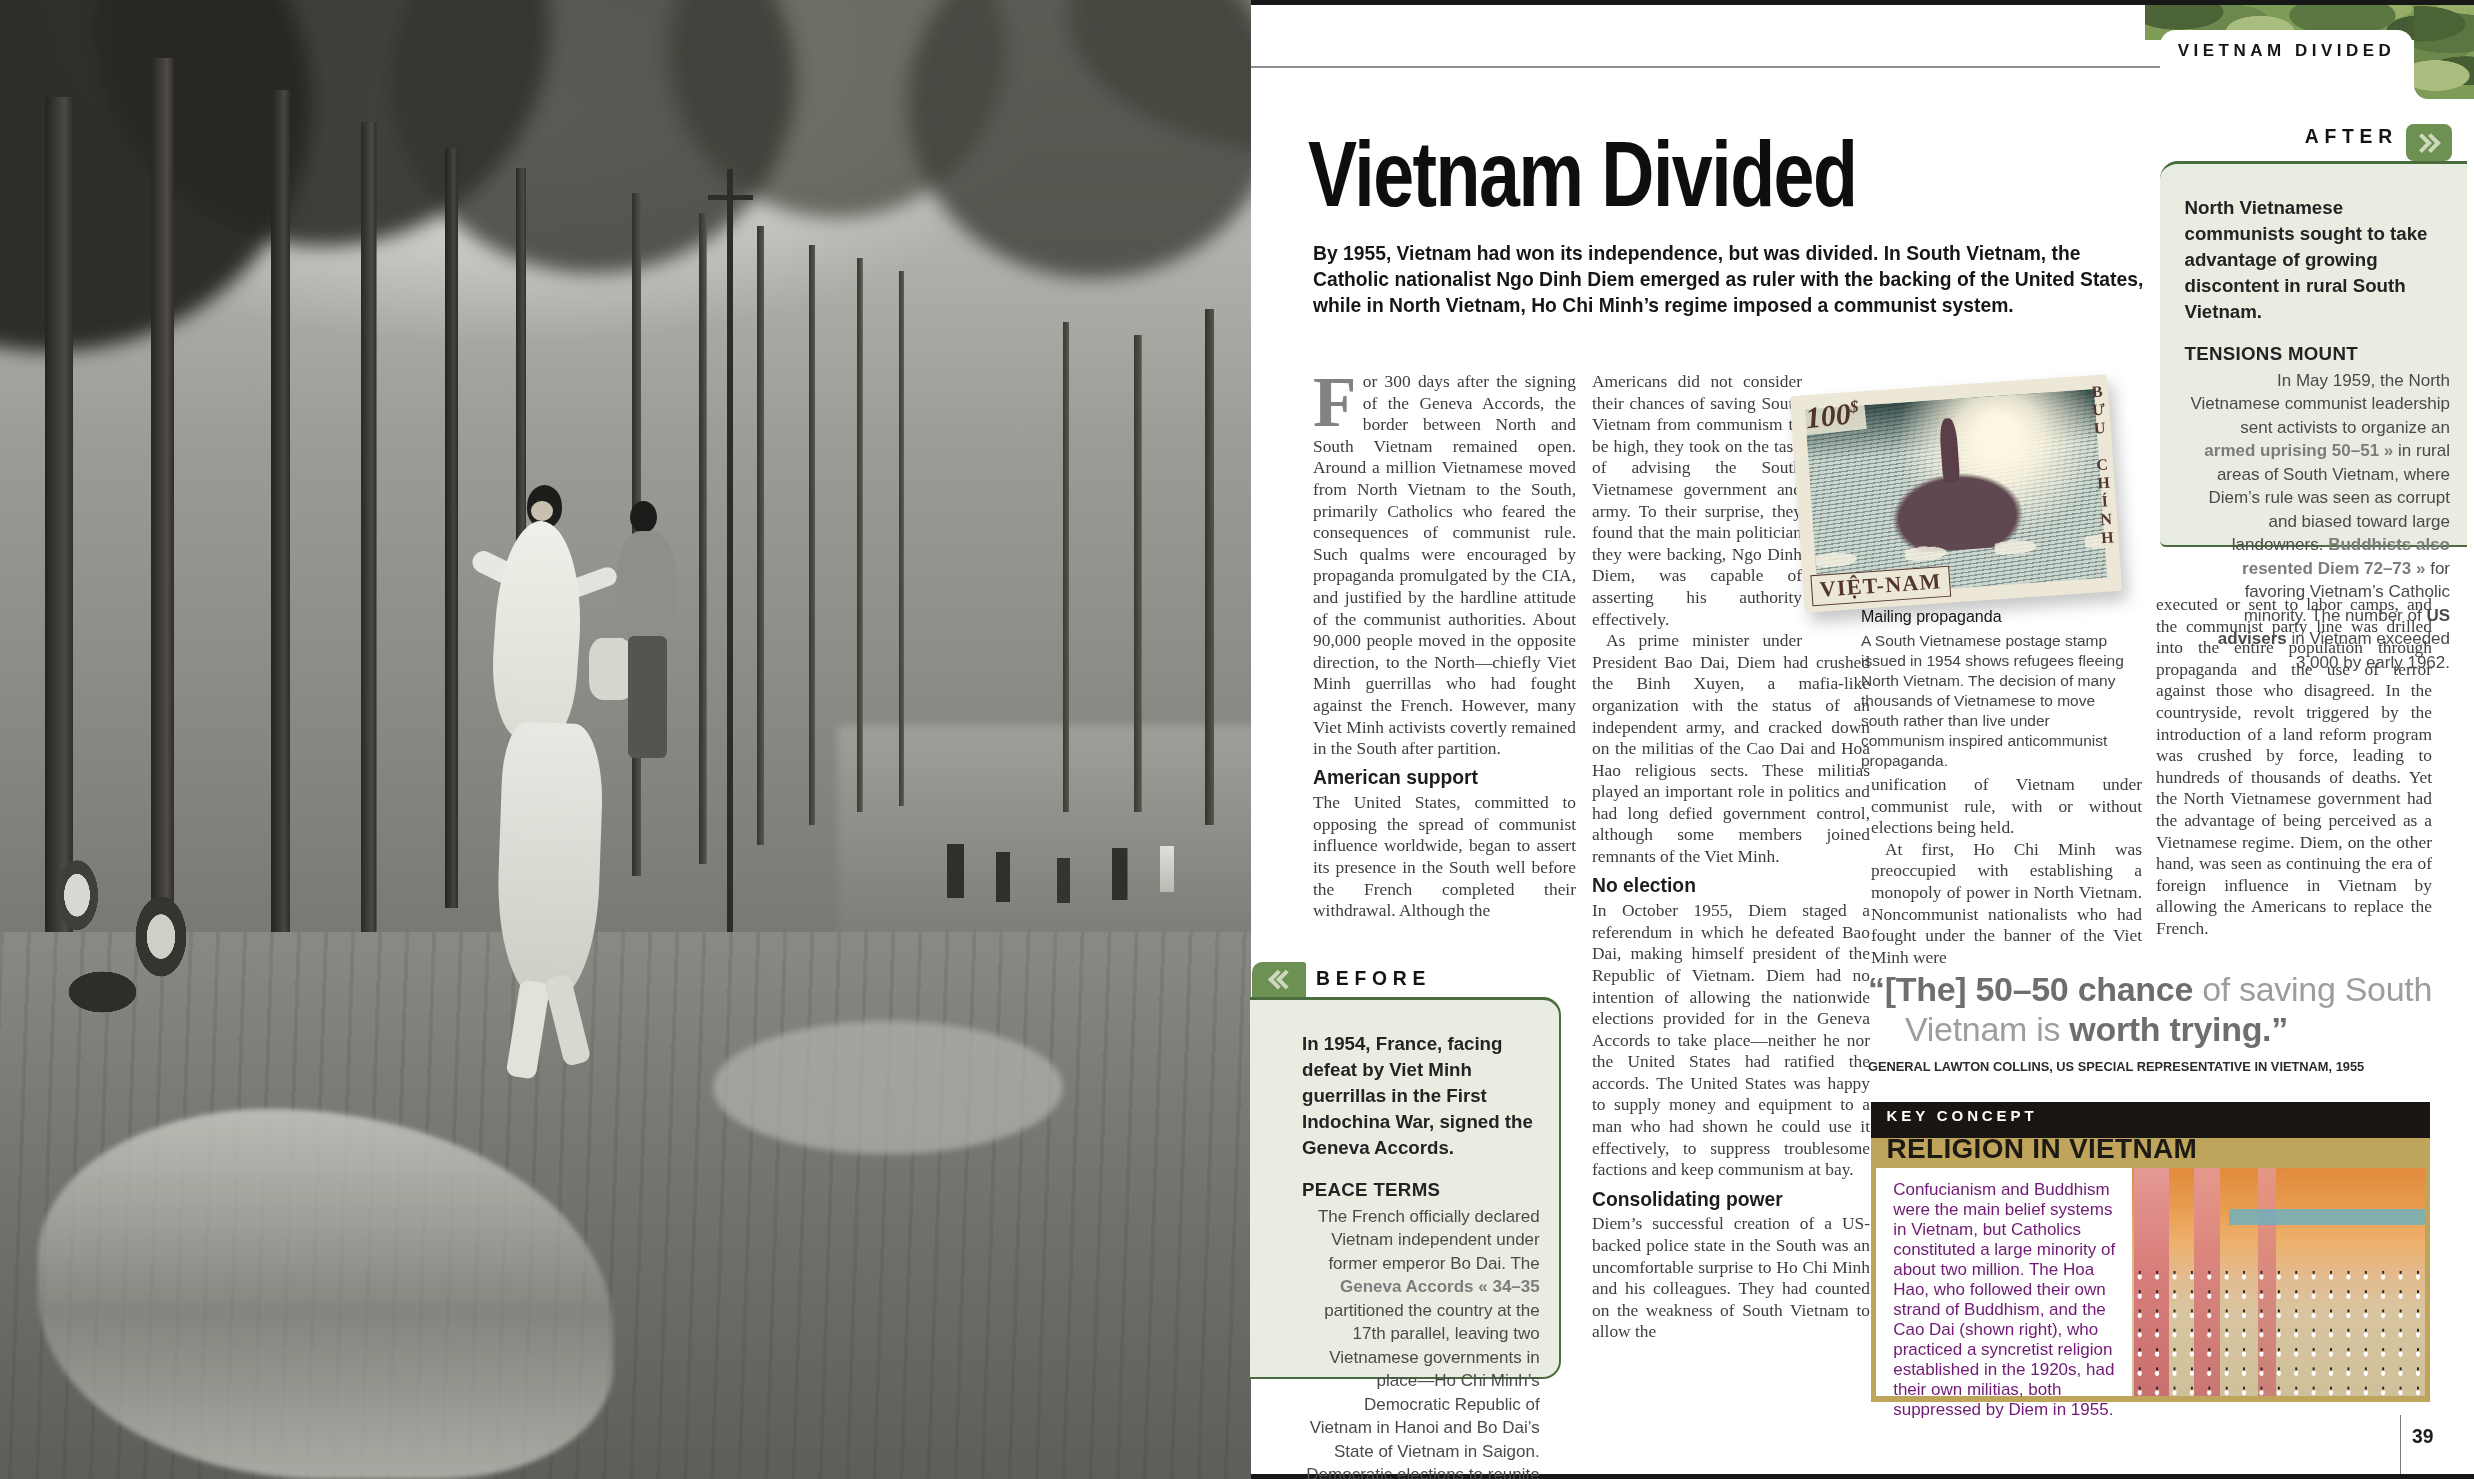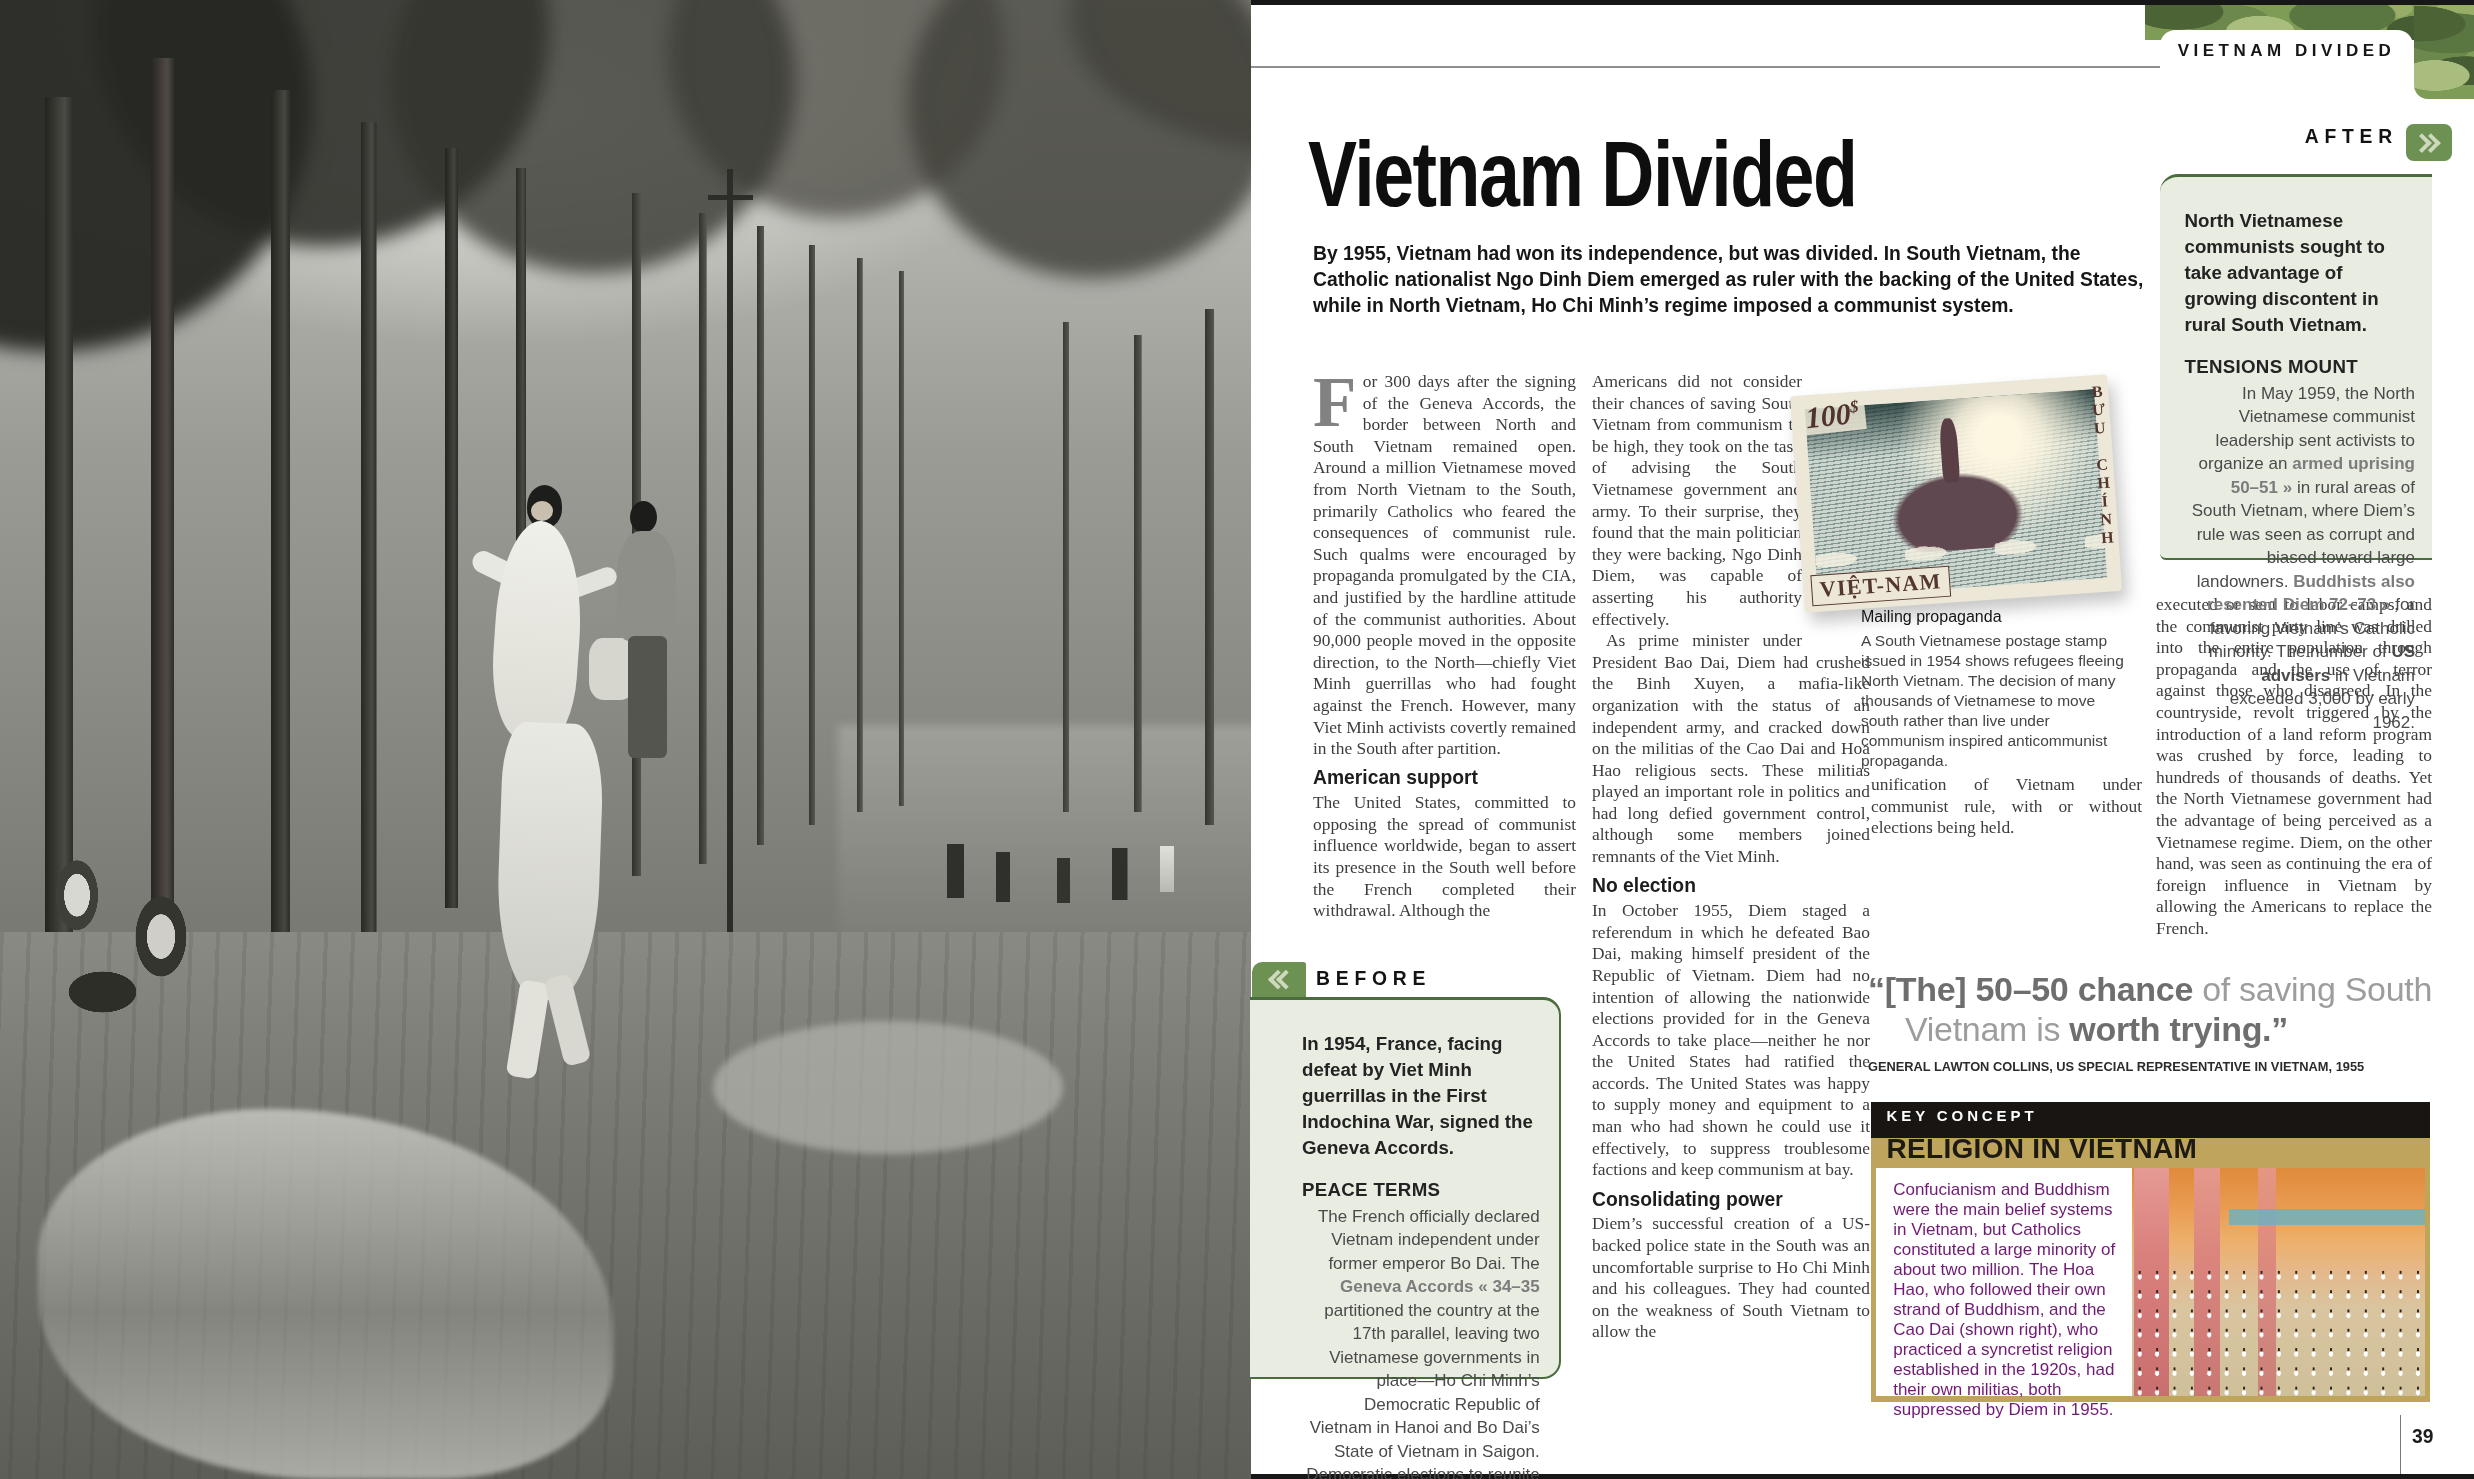--- a/index.html
+++ b/index.html
@@ -138,22 +138,22 @@
   .after-label{position:absolute;left:2160px;top:126px;width:238px;text-align:right;font-size:19.3px;
     font-weight:bold;letter-spacing:5.8px;color:#131313;}
   .after-badge{position:absolute;left:2406px;top:124px;width:46px;height:37px;background:#6d9153;
     border-radius:7.7px;display:flex;align-items:center;justify-content:center;}
   .chev{display:inline-block;width:9.7px;height:9.7px;border-top:4.5px solid #cdd8bc;border-right:4.5px solid #cdd8bc;}
   .chev.r{transform:rotate(45deg);margin-left:-5.2px;}
   .chev.l{transform:rotate(-135deg);margin-right:-5.2px;}
   .context-box{position:absolute;background:#e9ece1;border-top:3.9px solid #4a6d3e;}
   .before-box{left:1250px;top:997px;width:311px;height:382px;border-radius:0 18px 18px 0;
     border-right:2.6px solid #4a6d3e;border-bottom:2.6px solid #4a6d3e;padding:0;box-sizing:border-box;}
-  .after-box{left:2160px;top:161px;width:272px;height:386px;border-radius:18px 0 0 6.4px;
-    border-bottom:2.6px solid #4a6d3e;box-sizing:border-box;margin-top:13px;}
+  .after-box{left:2160px;top:161px;width:307px;height:386px;border-radius:18px 0 0 6.4px;
+    border-bottom:2.6px solid #4a6d3e;box-sizing:border-box;}
   .cb-inner{position:absolute;}
   .before-inner{left:52px;right:19.3px;top:31px;}
   .after-inner{left:24.5px;right:17px;top:31px;}
   .cb-intro{font-size:18.7px;line-height:26px;font-weight:bold;color:#232323;margin:0 0 18px 0;}
   .cb-h{font-size:18.7px;font-weight:bold;color:#232323;margin:0 0 3.9px 0;letter-spacing:0.3px;}
   .cb-body{font-size:17px;line-height:23.5px;color:#4a4a4a;margin:0;text-align:right;}
   .cb-ref{font-weight:bold;color:#7c7c7c;}
   
   .quote{position:absolute;left:1868px;top:969px;width:567px;}
   .q-line{font-size:34px;line-height:40px;font-weight:bold;color:#6e6e6e;letter-spacing:-0.3px;}
@@ -258,20 +258,21 @@
     <div class="stamp-country">VIỆT-NAM</div>
     <div class="stamp-side">BƯU CHÍNH</div>
   </div>
   <div class="stamp-caption">
     <div class="sc-title">Mailing propaganda</div>
     <div class="sc-body">A South Vietnamese postage stamp issued in 1954 shows refugees fleeing North Vietnam. The decision of many thousands of Vietnamese to move south rather than live under communism inspired anticommunist propaganda.</div>
   </div>
 
   <div class="col col3">
     <p>unification of Vietnam under communist rule, with or without elections being held.</p>
+    <p class="indent">At first, Ho Chi Minh was preoccupied with establishing a monopoly of power in North Vietnam. Noncommunist nationalists who had fought under the banner of the Viet Minh were</p>
   </div>
 
   <div class="col col4">
     <p>executed or sent to labor camps, and the communist party line was drilled into the entire population through propaganda and the use of terror against those who disagreed. In the countryside, revolt triggered by the introduction of a land reform program was crushed by force, leading to hundreds of thousands of deaths. Yet the North Vietnamese government had the advantage of being perceived as a Vietnamese regime. Diem, on the other hand, was seen as continuing the era of foreign influence in Vietnam by allowing the Americans to replace the French.</p>
   </div>
 
   <div class="after-label">AFTER</div>
   <div class="after-badge">
     <span class="chev r"></span>
     <span class="chev r"></span>

